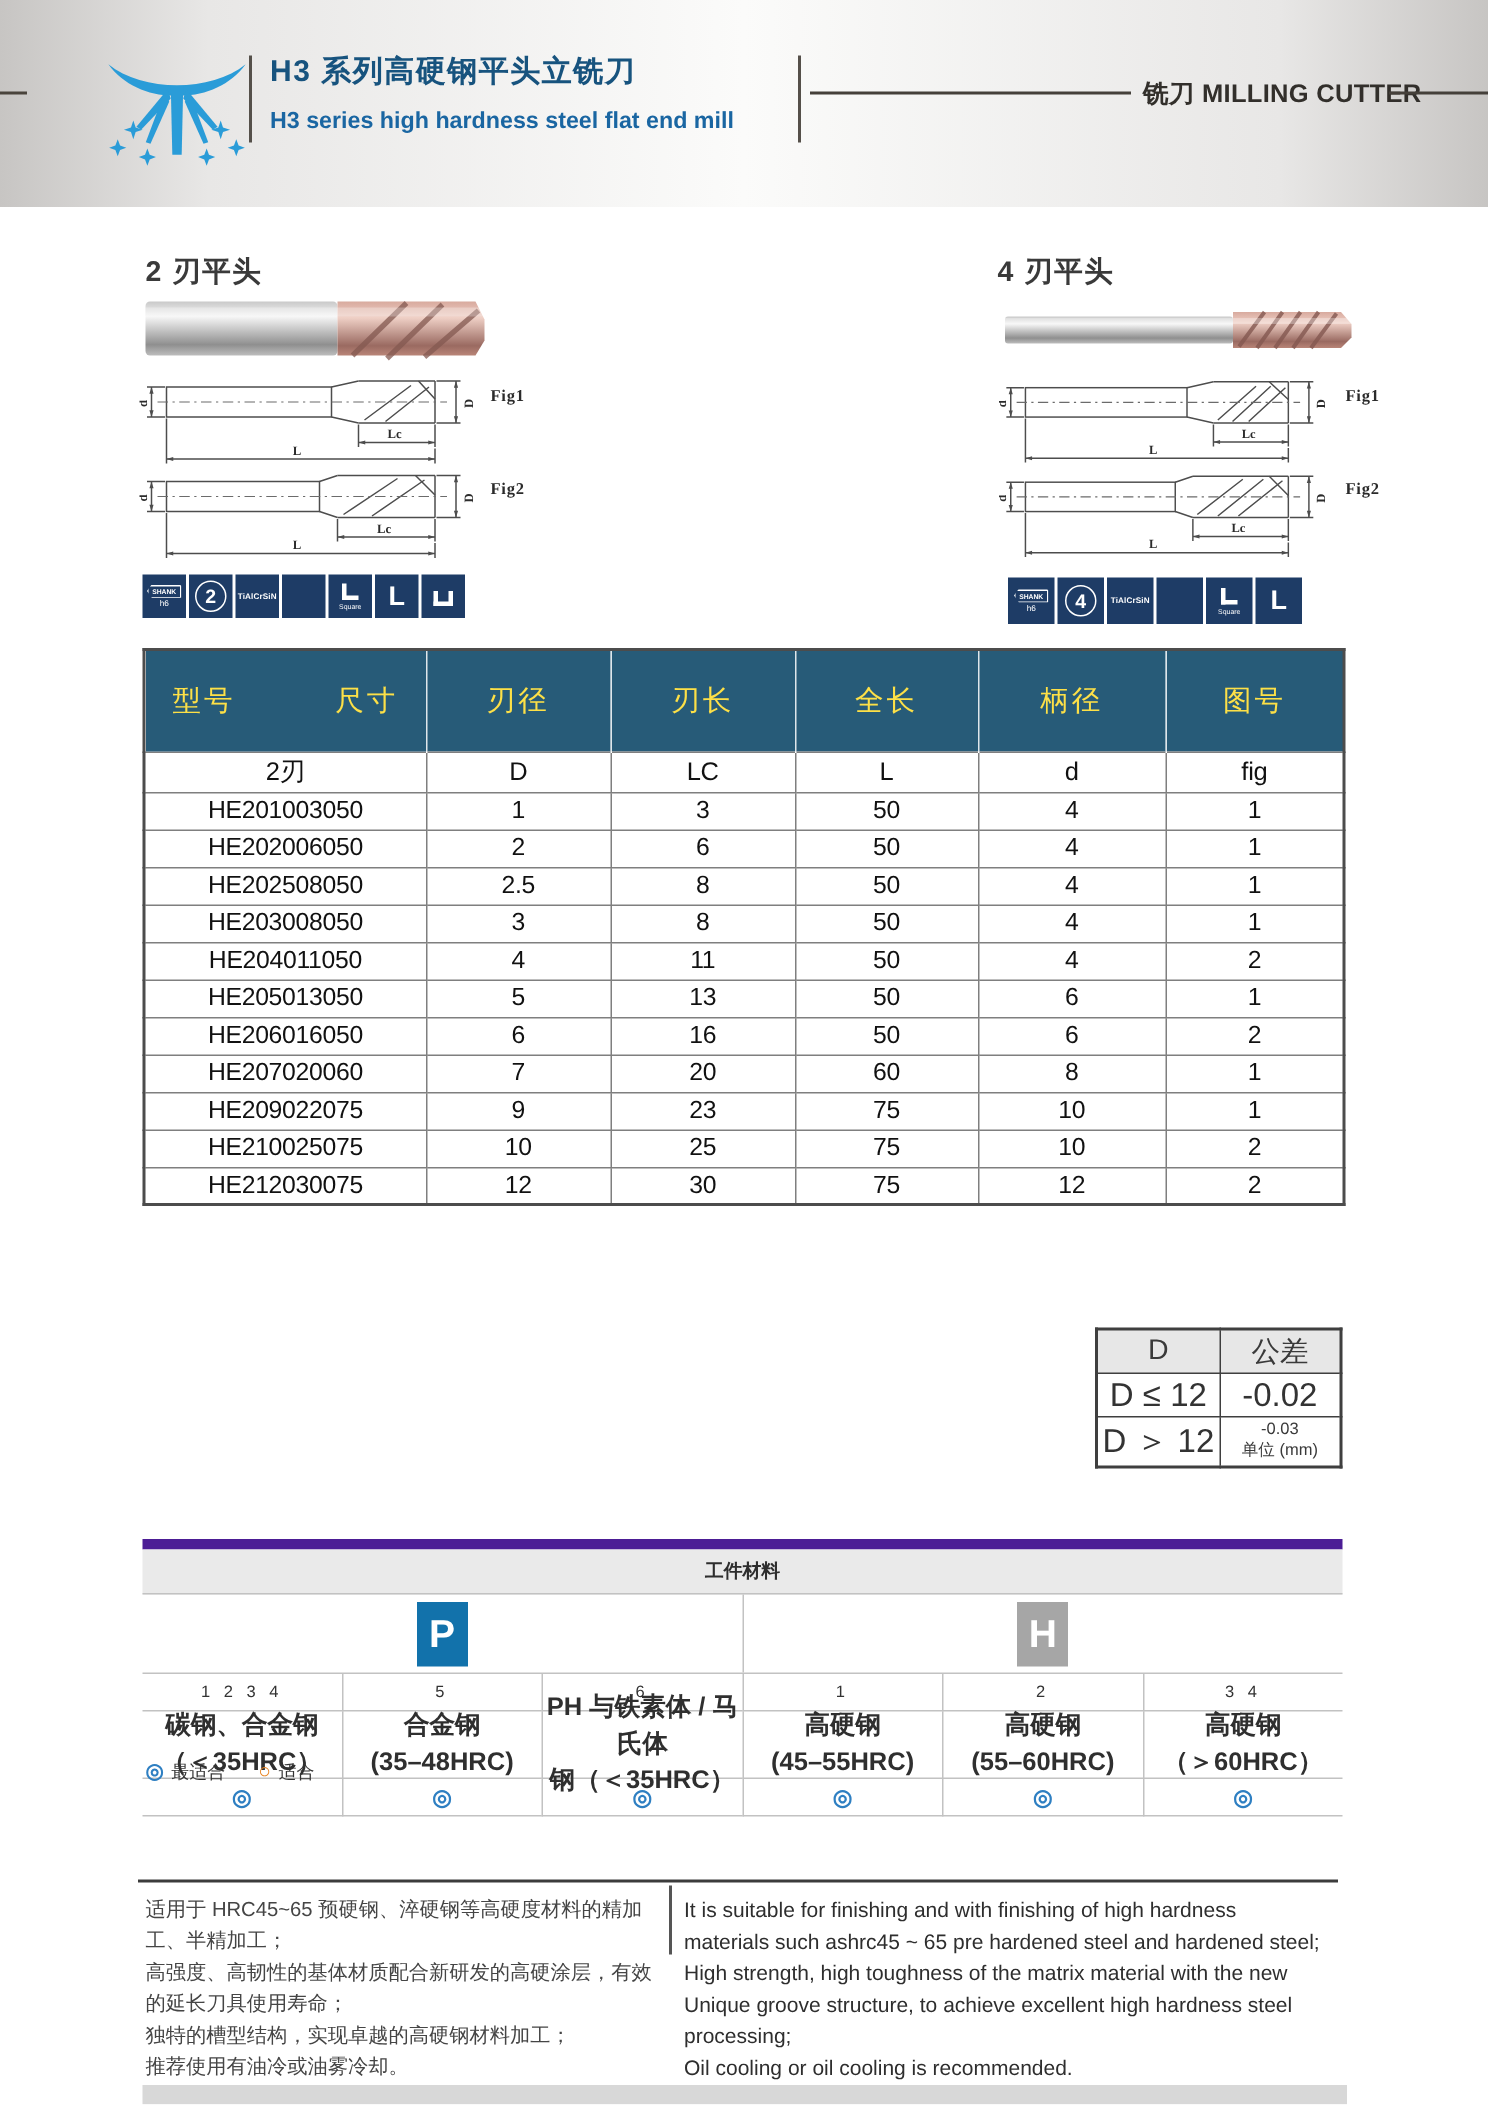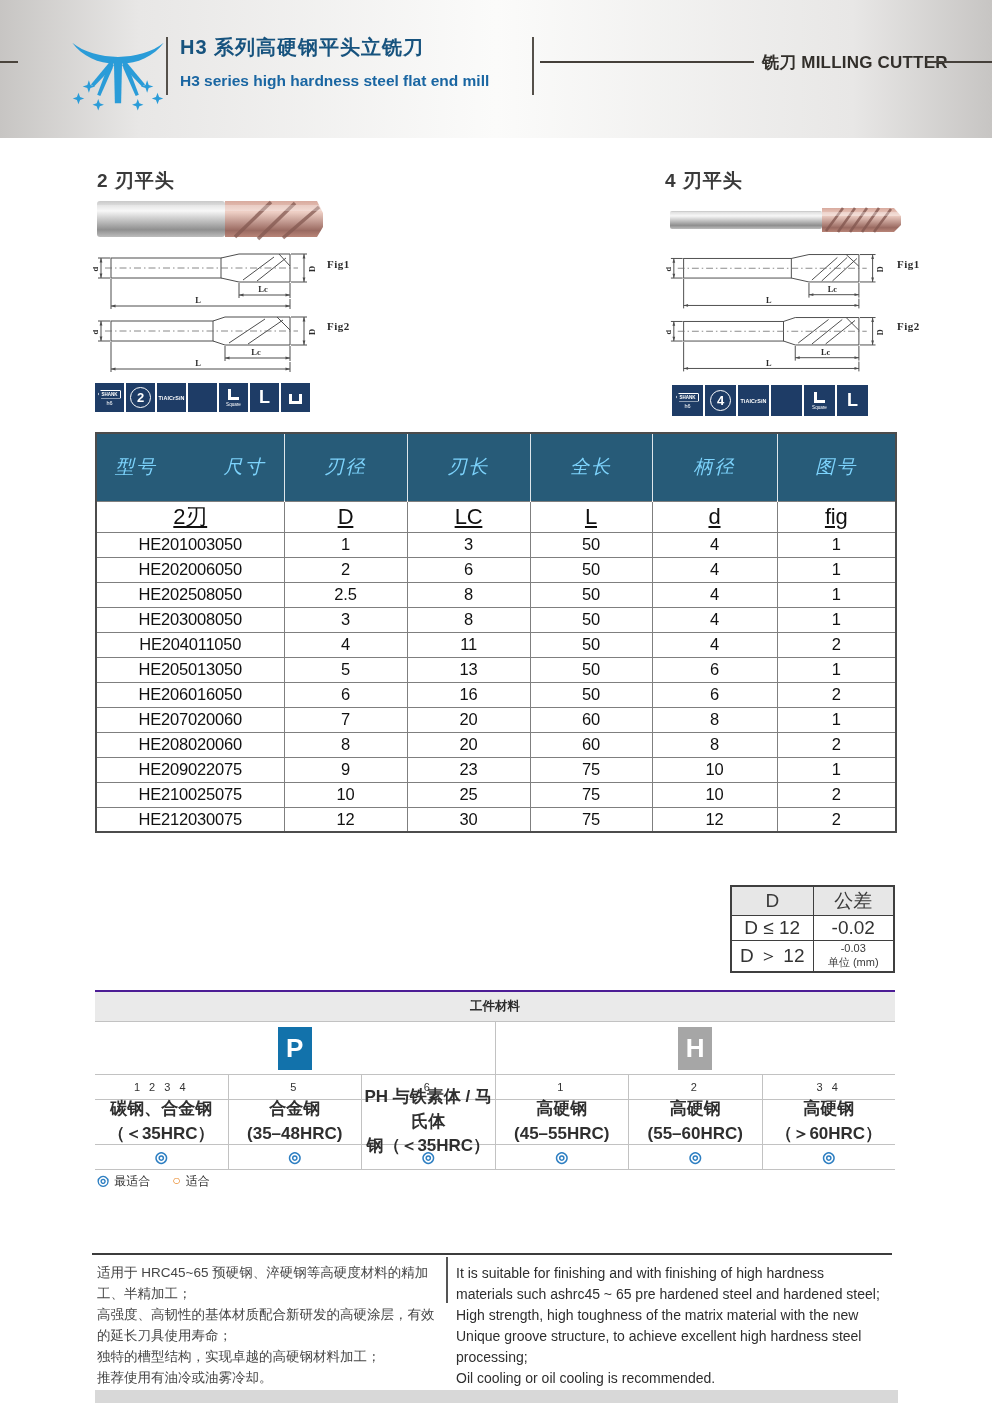--- a/index.html
+++ b/index.html
@@ -61,42 +61,42 @@
   .bhelix-sub{font-size:4.6px;align-self:flex-end;margin-right:3px;}
   .bsq-glyph{width:11px;height:11px;border-left:3px solid #fff;border-bottom:3px solid #fff;margin-bottom:2px;}
   .bsq-lab{font-size:4.6px;}
   .bletter{font-size:18px;font-weight:800;}
   .bU{width:13px;height:10px;border:3px solid #fff;border-top:none;margin-top:3px;}
 
   
   .spec-wrap{position:absolute;left:95px;top:432px;width:800px;}
   table.spec{border-collapse:collapse;table-layout:fixed;width:800px;}
   table.spec th,table.spec td{padding:0;text-align:center;vertical-align:middle;}
-  table.spec thead th{background:#275b78;color:#7dd3fc;height:68px;font-size:19px;font-weight:500;
-    letter-spacing:2px;border-right:1px solid rgba(255,255,255,.85);font-style:italic;}
+  table.spec thead th{background:#275b78;color:#fde047;height:68px;font-size:19px;font-weight:500;
+    letter-spacing:2px;border-right:1px solid rgba(255,255,255,.85);}
   table.spec thead th:last-child{border-right:none;}
   .corner{position:relative;
     background-image:linear-gradient(to right top,transparent 48.9%,rgba(255,255,255,.95) 48.9%,rgba(255,255,255,.95) 50.3%,transparent 50.3%);
     background-color:#275b78;}
   .corner .c-l{position:absolute;left:18px;top:50%;transform:translateY(-50%);}
   .corner .c-r{position:absolute;right:18px;top:50%;transform:translateY(-50%);}
   table.spec td{border:1px solid #7f7f7f;height:25px;font-size:16.5px;color:#111;letter-spacing:-.2px;}
-  table.spec tr.sub td{font-size:22px;height:27px;text-decoration:underline;}
+  table.spec tr.sub td{font-size:17px;height:27px;}
   table.spec{border:2px solid #4c4c4c;}
 
   
   .tol{position:absolute;left:730px;top:885px;width:165px;border-collapse:collapse;
     border:2px solid #3f3f3f;}
   .tol td{border:1px solid #3f3f3f;text-align:center;vertical-align:middle;color:#3a3a3a;}
   .tol .th{background:#e7e7e7;font-size:19px;height:27px;}
-  .tol .v{font-size:19px;height:14px;color:#333;}
+  .tol .v{font-size:22px;height:14px;color:#333;}
   .tol .small{font-size:11px;line-height:1.25;height:28px;}
 
   
-  .mat{position:absolute;left:95px;top:990px;width:800px;border-top:2px solid #4c1d95;}
+  .mat{position:absolute;left:95px;top:1026px;width:800px;border-top:7px solid #4c1d95;}
   .mat-title{height:30px;background:#eaeaea;border-bottom:1px solid #c2c2c2;
     display:flex;align-items:center;justify-content:center;font-size:12.5px;font-weight:bold;color:#2d2d2d;}
   .mat-badges{height:53px;display:flex;border-bottom:1px solid #c2c2c2;}
   .mat-half{flex:1;display:flex;align-items:center;justify-content:center;}
   .mat-half+.mat-half{border-left:1px solid #c2c2c2;}
   .pbadge{width:34px;height:43px;display:flex;align-items:center;justify-content:center;
     color:#fff;font-size:26px;font-weight:bold;}
   .mat-row{display:flex;}
   .mat-cell{flex:1;display:flex;flex-direction:column;align-items:center;justify-content:center;
     border-bottom:1px solid #c2c2c2;text-align:center;}
@@ -434,28 +434,20 @@
           </tr>
           <tr>
             <td>HE207020060</td>
             <td>7</td>
             <td>20</td>
             <td>60</td>
             <td>8</td>
             <td>1</td>
           </tr>
           <tr>
-            <td>HE208020060</td>
-            <td>8</td>
-            <td>20</td>
-            <td>60</td>
-            <td>8</td>
-            <td>2</td>
-          </tr>
-          <tr>
             <td>HE209022075</td>
             <td>9</td>
             <td>23</td>
             <td>75</td>
             <td>10</td>
             <td>1</td>
           </tr>
           <tr>
             <td>HE210025075</td>
             <td>10</td>

